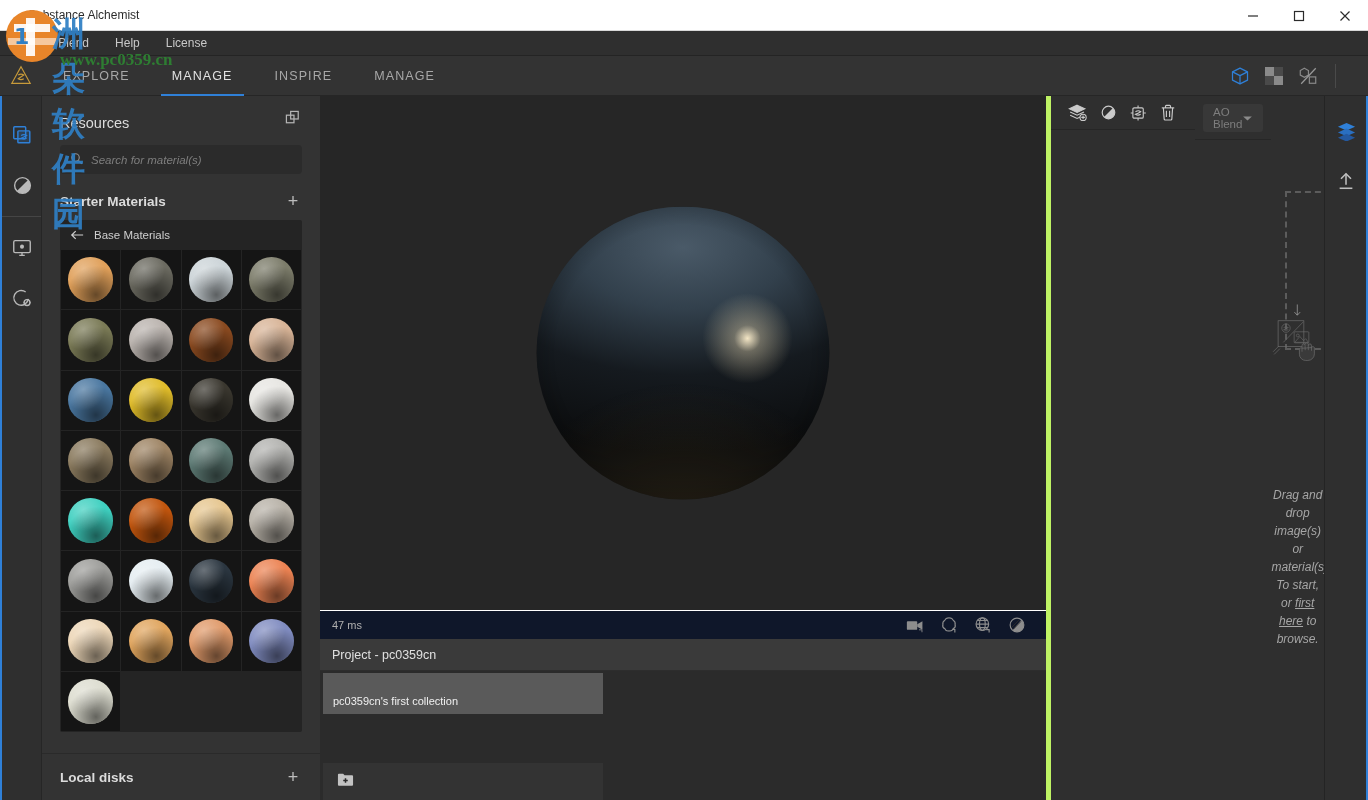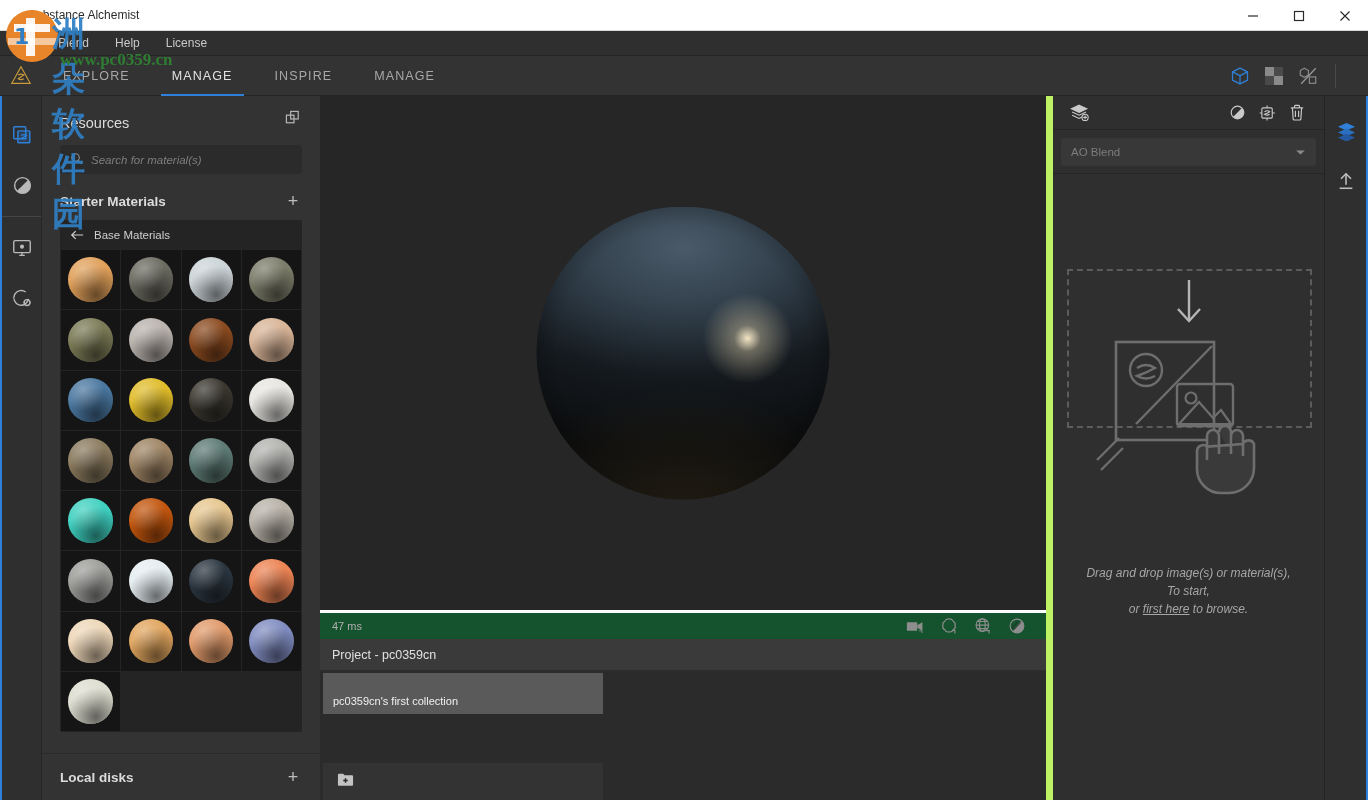--- a/index.html
+++ b/index.html
@@ -168,21 +168,21 @@
   }
   .sphere::after {
     content: ""; position: absolute; inset: 0; border-radius: 50%;
     background:
       radial-gradient(circle at 50% 125%, rgba(60,48,26,.65), rgba(0,0,0,0) 48%),
       radial-gradient(circle at 50% 50%, rgba(0,0,0,0) 62%, rgba(0,0,0,.55) 100%);
   }
 
   .vp-status {
     position: absolute; top: 610px; left: 320px; width: 726px; height: 29px;
-    background: #14532d; border-top: 3px solid #ffffff;
+    background: #0f172a; border-top: 1px solid #ffffff;
     display: flex; align-items: center; padding: 0 12px;
   }
   .vp-status .ms { font-size: 11px; color: #b0b0b0; }
   .vp-status .spacer { flex: 1; }
   .vp-icon { width: 34px; display: flex; align-items: center; justify-content: center; }
 
   
   .projbar {
     position: absolute; top: 639px; left: 320px; width: 726px; height: 32px;
     background: #3a3a3a; display: flex; align-items: center; padding: 0 12px;
@@ -199,22 +199,22 @@
   }
   .coll-card .cname { font-size: 11px; color: #f0f0f0; margin-top: 15px; }
   .coll-footer {
     position: absolute; left: 3px; bottom: 0px; width: 280px; height: 37px;
     background: #333333; display: flex; align-items: center; padding: 0 14px;
   }
 
   
   .rightpanel {
     position: absolute; top: 96px; left: 1046px; width: 278px; height: 704px;
-    background: #2f2f2f; border-left: 7px solid #bef264;
-    display: flex; flex-direction: column;
+    background: #2f2f2f; border-left: 5px solid #bef264;
+    display: flex; flex-direction: row;
   }
   .rp-head {
     height: 34px; display: flex; align-items: center; padding: 0 12px;
     border-bottom: 1px solid #262626; flex: 0 0 34px;
   }
   .rp-head .spacer { flex: 1; }
   .rp-icon { width: 30px; display: flex; align-items: center; justify-content: center; }
   .rp-blendrow {
     height: 44px; display: flex; align-items: center; padding: 0 8px;
     border-bottom: 1px solid #262626; flex: 0 0 44px;

